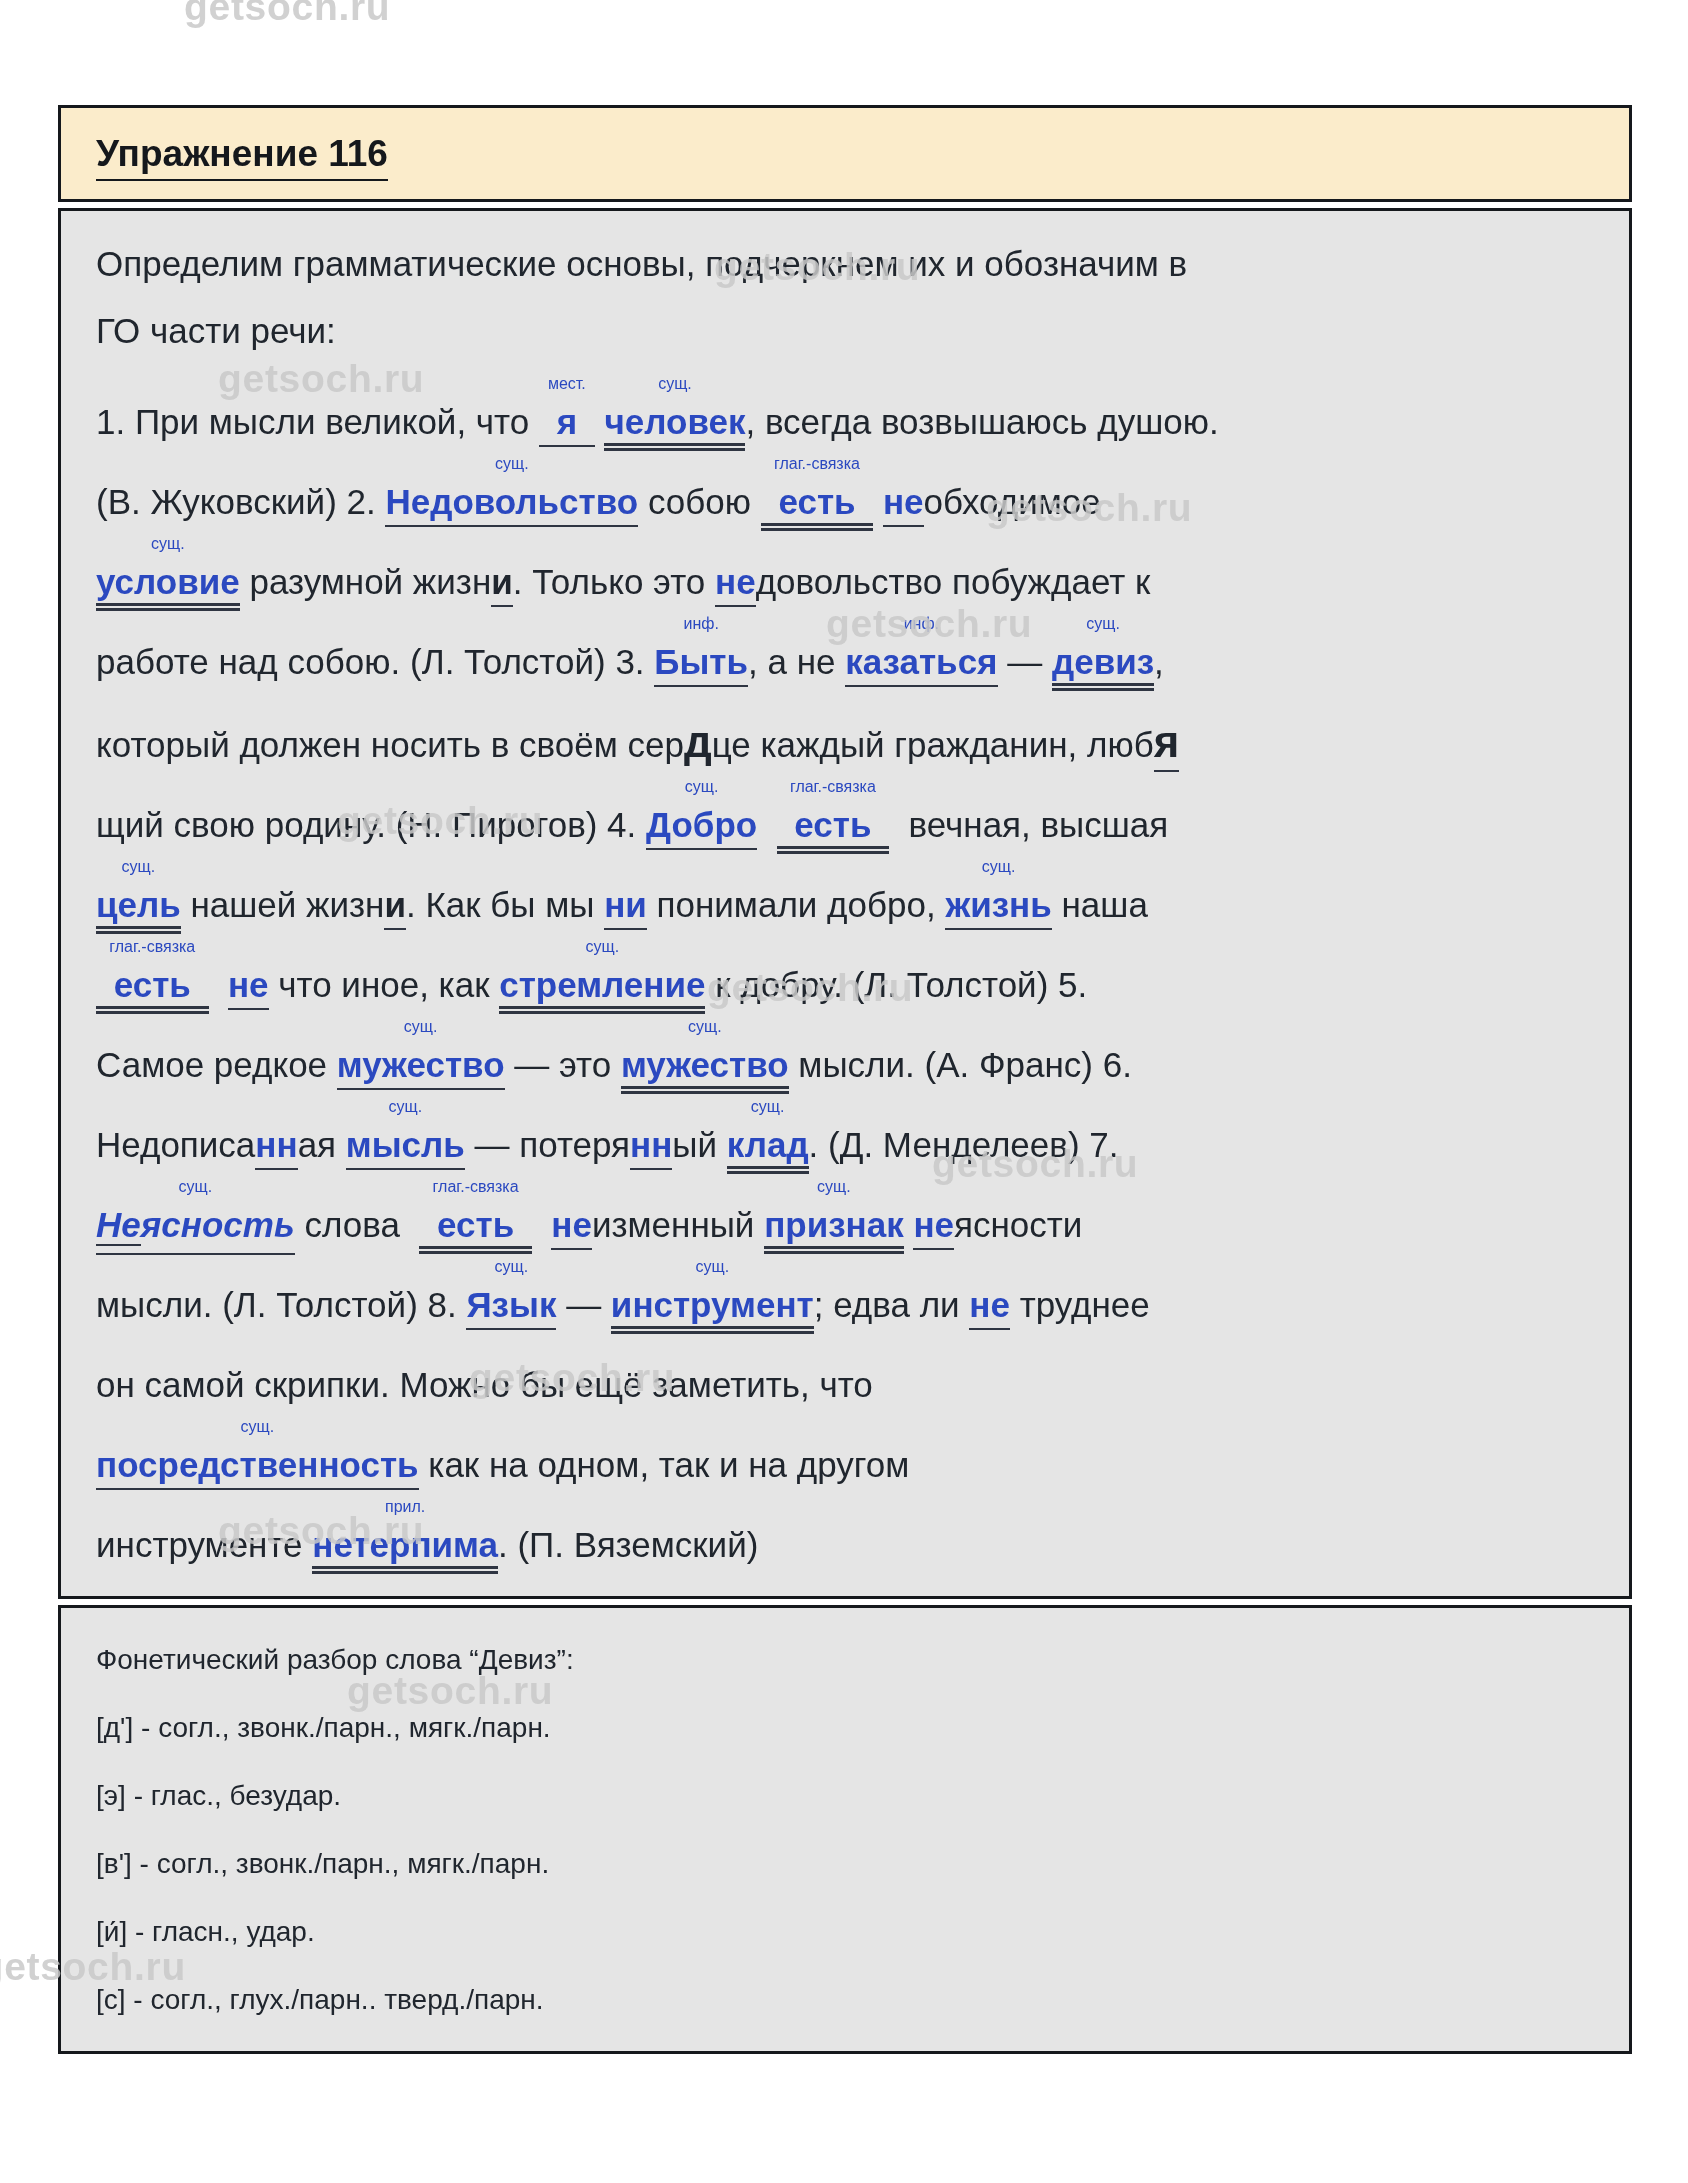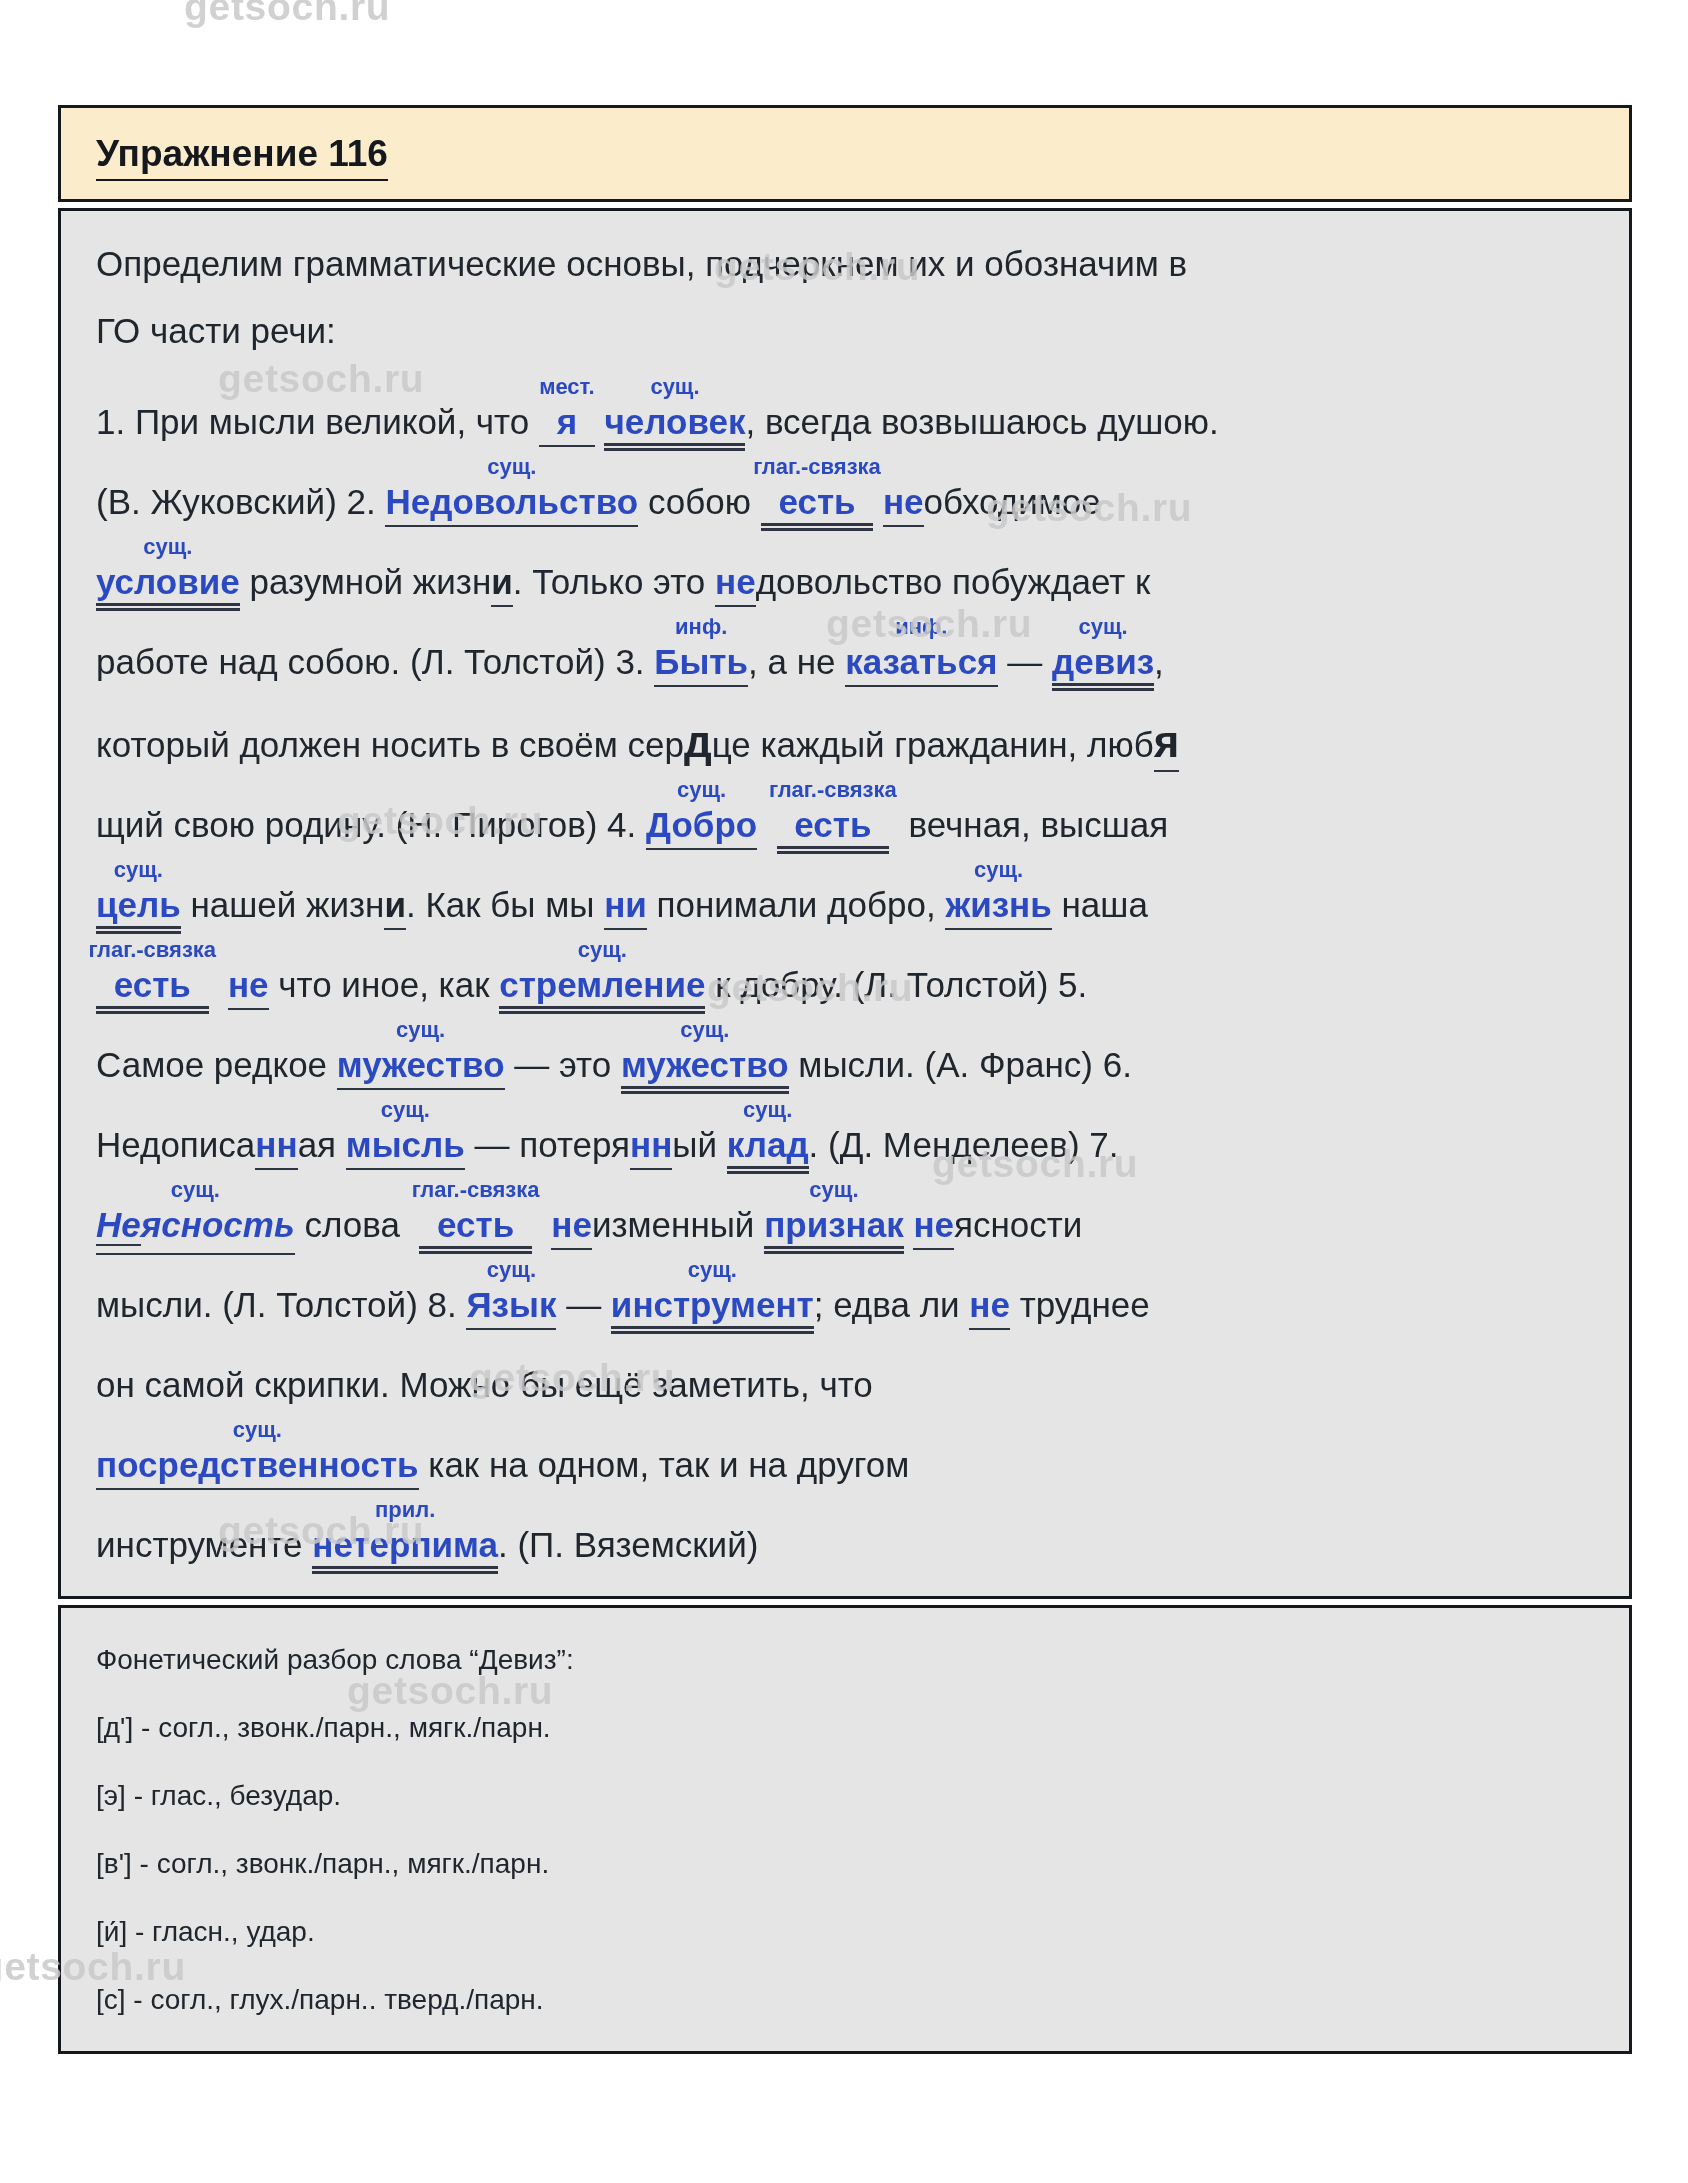--- a/index.html
+++ b/index.html
@@ -24,21 +24,21 @@
   .bigl { font-size:1.25em; font-weight:700; }
   .u1 { border-bottom:2.7px solid #2f3542; padding-bottom:4.1px; }
   .u2 { border-bottom:8.2px double #2f3542; padding-bottom:2.7px; }
   .wide { padding-left:17.7px; padding-right:17.7px; }
   .pregap { padding-bottom:9.5px;font-style:italic; }
   .preu { border-bottom:2.7px solid #2f3542; padding-bottom:0.7px; }
 
   .annot { position:relative; display:inline-block; line-height:1.15; vertical-align:baseline; }
   .lbl {
     position:absolute; left:50%; transform:translateX(-50%); top:-26px;
-    font-size:22px; line-height:1; color:#2b49c0; font-weight:700; white-space:nowrap;
+    font-size:16px; line-height:1; color:#2b49c0; font-weight:400; white-space:nowrap;
   }
 
   .phon-box { padding:17.7px 35px; }
   .ph-line { font-size:28px; line-height:68px; white-space:pre; }
 
   .wm {
     position:absolute; color:#c9c9c9; font-size:39px; font-weight:600;
     letter-spacing:0.7px; opacity:.85; z-index:9; pointer-events:none; white-space:nowrap;
   }
 </style>

